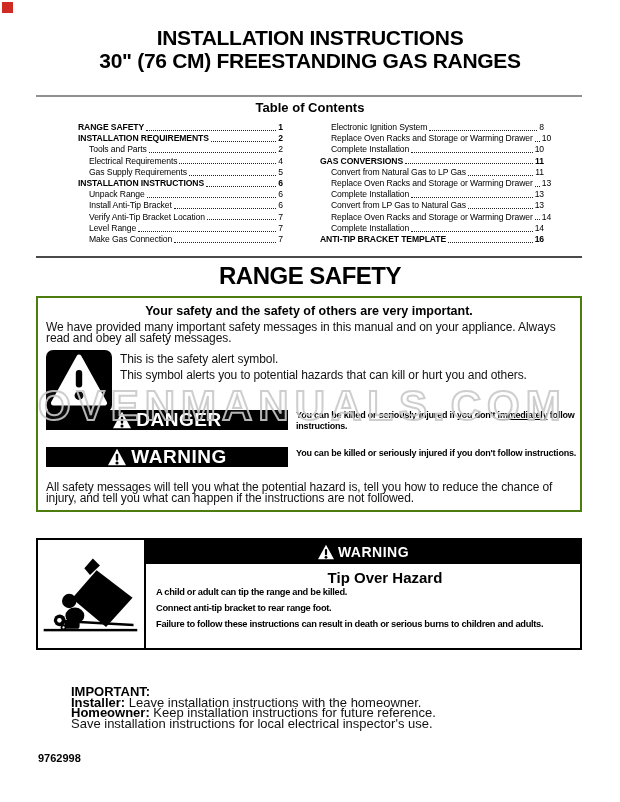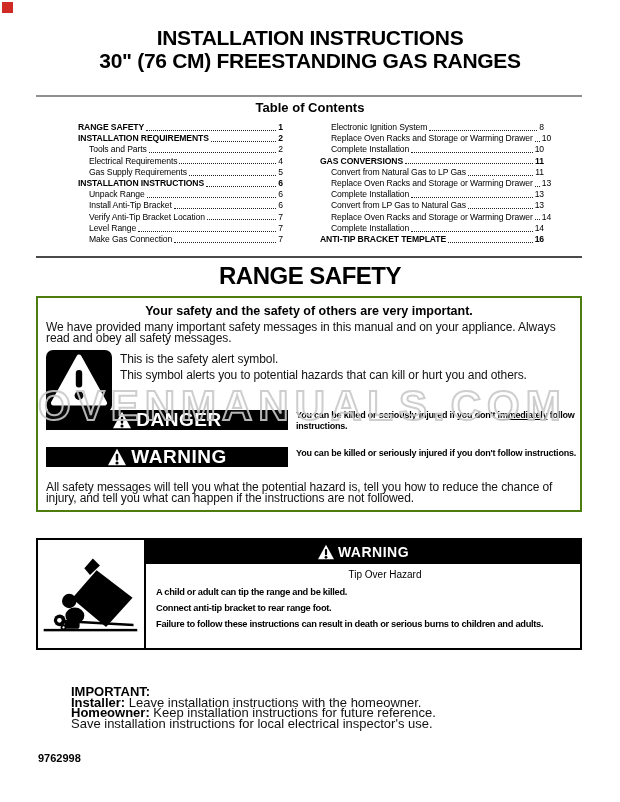--- a/index.html
+++ b/index.html
@@ -48,21 +48,21 @@
   .watermark{position:absolute;top:382px;left:38px;width:552px;z-index:6;pointer-events:none;
     font-size:42px;font-weight:bold;letter-spacing:6px;white-space:nowrap;
     color:rgba(255,255,255,0.05);-webkit-text-stroke:2px #c9c9c9;opacity:0.9;}
   .tipover-box{position:absolute;top:538px;left:36px;width:546px;height:112px;
     border:2px solid #000;box-sizing:border-box;background:#fff;}
   .to-illu{position:absolute;left:0;top:0;width:108px;height:108px;border-right:2px solid #000;box-sizing:border-box;}
   .to-header{position:absolute;left:108px;right:0;top:0;height:24px;background:#000;color:#fff;
     display:flex;align-items:center;justify-content:center;font-weight:bold;font-size:14px;letter-spacing:0.5px;}
   .to-header svg{margin-right:3px;}
   .to-hazard-title{position:absolute;left:108px;right:0;top:29px;text-align:center;
-    font-size:10px;font-weight:normal;color:#000;margin-left:44px;}
+    font-size:15px;font-weight:bold;color:#000;margin-left:44px;}
   .to-lines{position:absolute;left:118px;top:44px;right:4px;}
   .tol{font-size:9.3px;font-weight:bold;letter-spacing:-0.3px;line-height:16px;white-space:nowrap;color:#000;}
   .important{position:absolute;left:42px;top:687px;font-size:13px;line-height:10.6px;color:#111;margin-left:29px;}
   .important b{color:#000;}
   .part-number{position:absolute;left:38px;top:752px;font-size:11px;font-weight:bold;color:#000;}
   u{text-underline-offset:1px;}
 </style>
 </head>
 <body>
 

